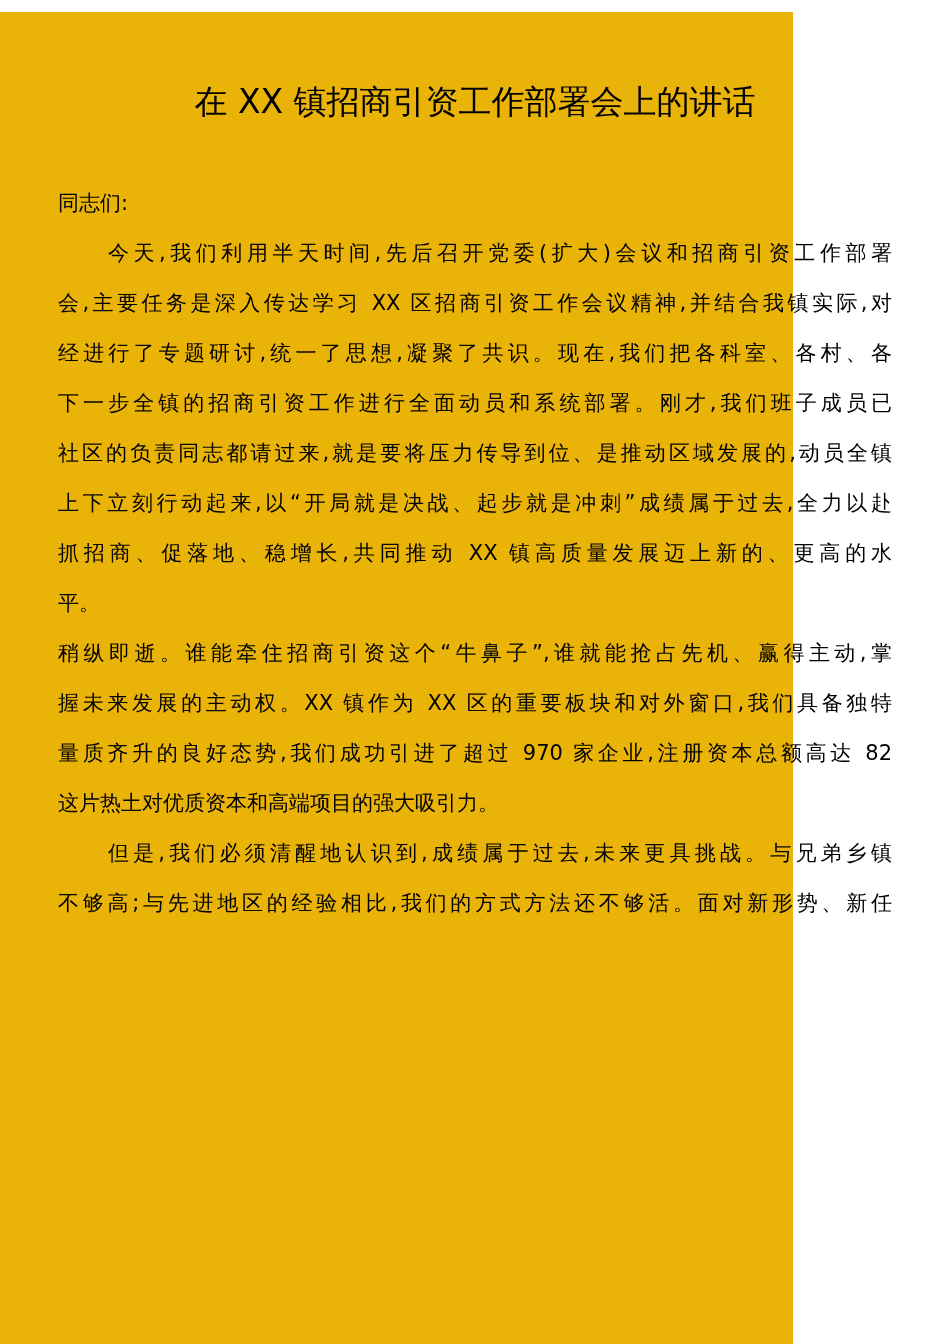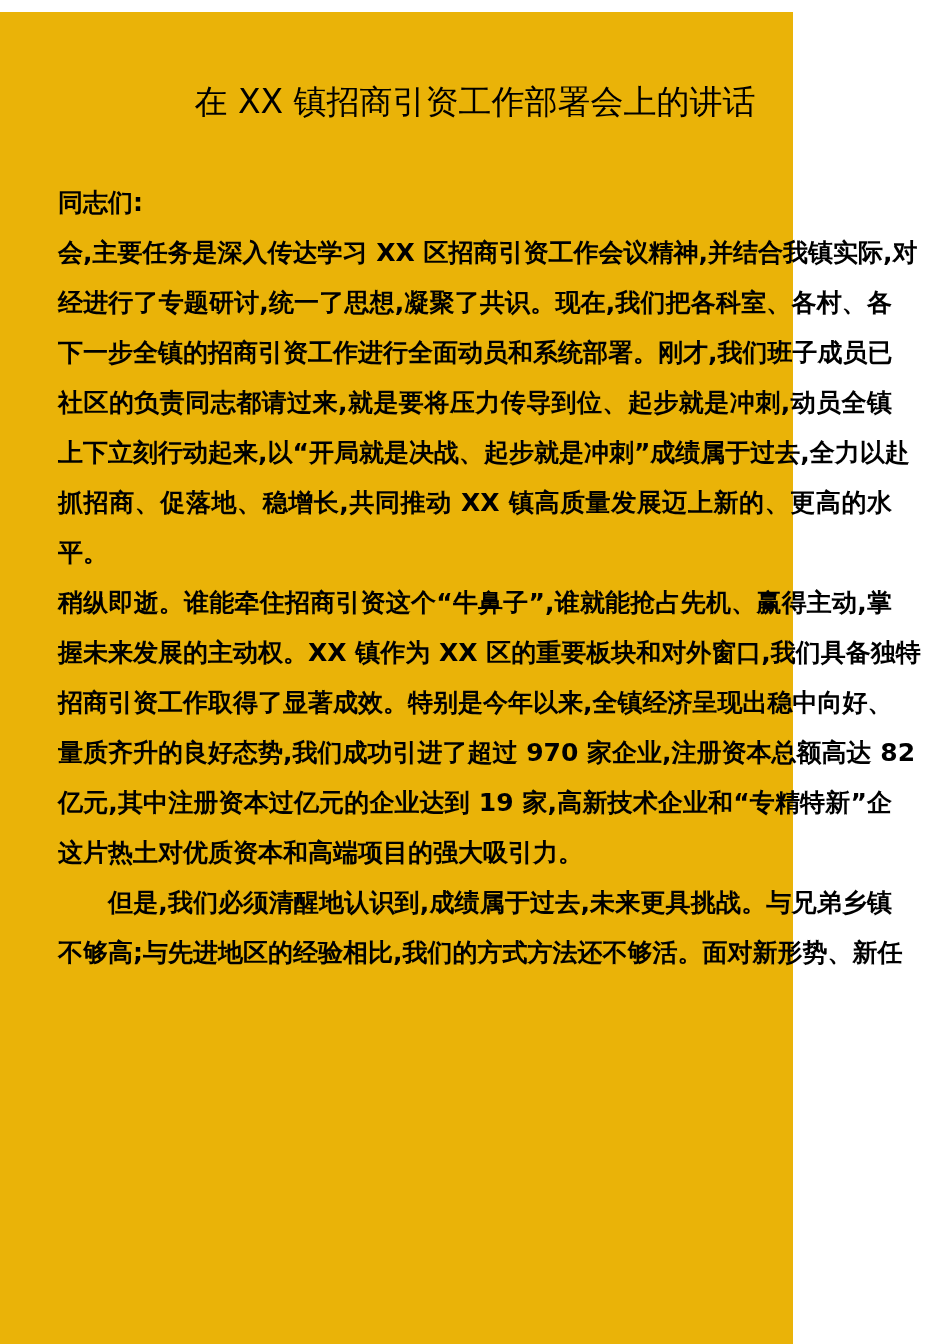--- a/index.html
+++ b/index.html
@@ -37,26 +37,25 @@
     .body {
       position: absolute;
       left: 58px;
       top: 166px;
       width: 834px;
     }
     .line {
       display: block;
       height: 50px;
       line-height: 50px;
-      font-size: 25px;
+      font-size: 21px;
       white-space: nowrap;
       text-align: justify;
       text-align-last: justify;
       overflow: visible;
-      font-weight: bold;
     }
     .line.last {
       text-align-last: left;
     }
     .line.indent {
       padding-left: 50px;
     }
     .salutation {
       text-align-last: left;
     }
@@ -64,35 +63,34 @@
 </head>
 <body>
 
 <div class="page">
   <div class="title">在 XX 镇招商引资工作部署会上的讲话</div>
 
   <div class="body">
     <div class="line salutation">同志们:</div>
 
     <div>
+      <div class="line indent">今天,我们利用半天时间,先后召开党委(扩大)会议和招商引资工作部署</div>
       <div class="line">会,主要任务是深入传达学习 XX 区招商引资工作会议精神,并结合我镇实际,对</div>
       <div class="line">经进行了专题研讨,统一了思想,凝聚了共识。现在,我们把各科室、各村、各</div>
       <div class="line">下一步全镇的招商引资工作进行全面动员和系统部署。刚才,我们班子成员已</div>
-      <div class="line">社区的负责同志都请过来,就是要将压力传导到位、起步就是冲刺,动员全镇</div>
+      <div class="line">社区的负责同志都请过来,就是要将压力传导到位、是推动区域发展的,动员全镇</div>
       <div class="line">上下立刻行动起来,以“开局就是决战、起步就是冲刺”成绩属于过去,全力以赴</div>
       <div class="line">抓招商、促落地、稳增长,共同推动 XX 镇高质量发展迈上新的、更高的水</div>
       <div class="line last">平。</div>
     </div>
 
     <div>
       <div class="line">稍纵即逝。谁能牵住招商引资这个“牛鼻子”,谁就能抢占先机、赢得主动,掌</div>
       <div class="line">握未来发展的主动权。XX 镇作为 XX 区的重要板块和对外窗口,我们具备独特</div>
-      <div class="line">招商引资工作取得了显著成效。特别是今年以来,全镇经济呈现出稳中向好、</div>
       <div class="line">量质齐升的良好态势,我们成功引进了超过 970 家企业,注册资本总额高达 82</div>
-      <div class="line">亿元,其中注册资本过亿元的企业达到 19 家,高新技术企业和“专精特新”企</div>
       <div class="line last">这片热土对优质资本和高端项目的强大吸引力。</div>
     </div>
 
     <div>
       <div class="line indent">但是,我们必须清醒地认识到,成绩属于过去,未来更具挑战。与兄弟乡镇</div>
       <div class="line">不够高;与先进地区的经验相比,我们的方式方法还不够活。面对新形势、新任</div>
     </div>
   </div>
 </div>
 

